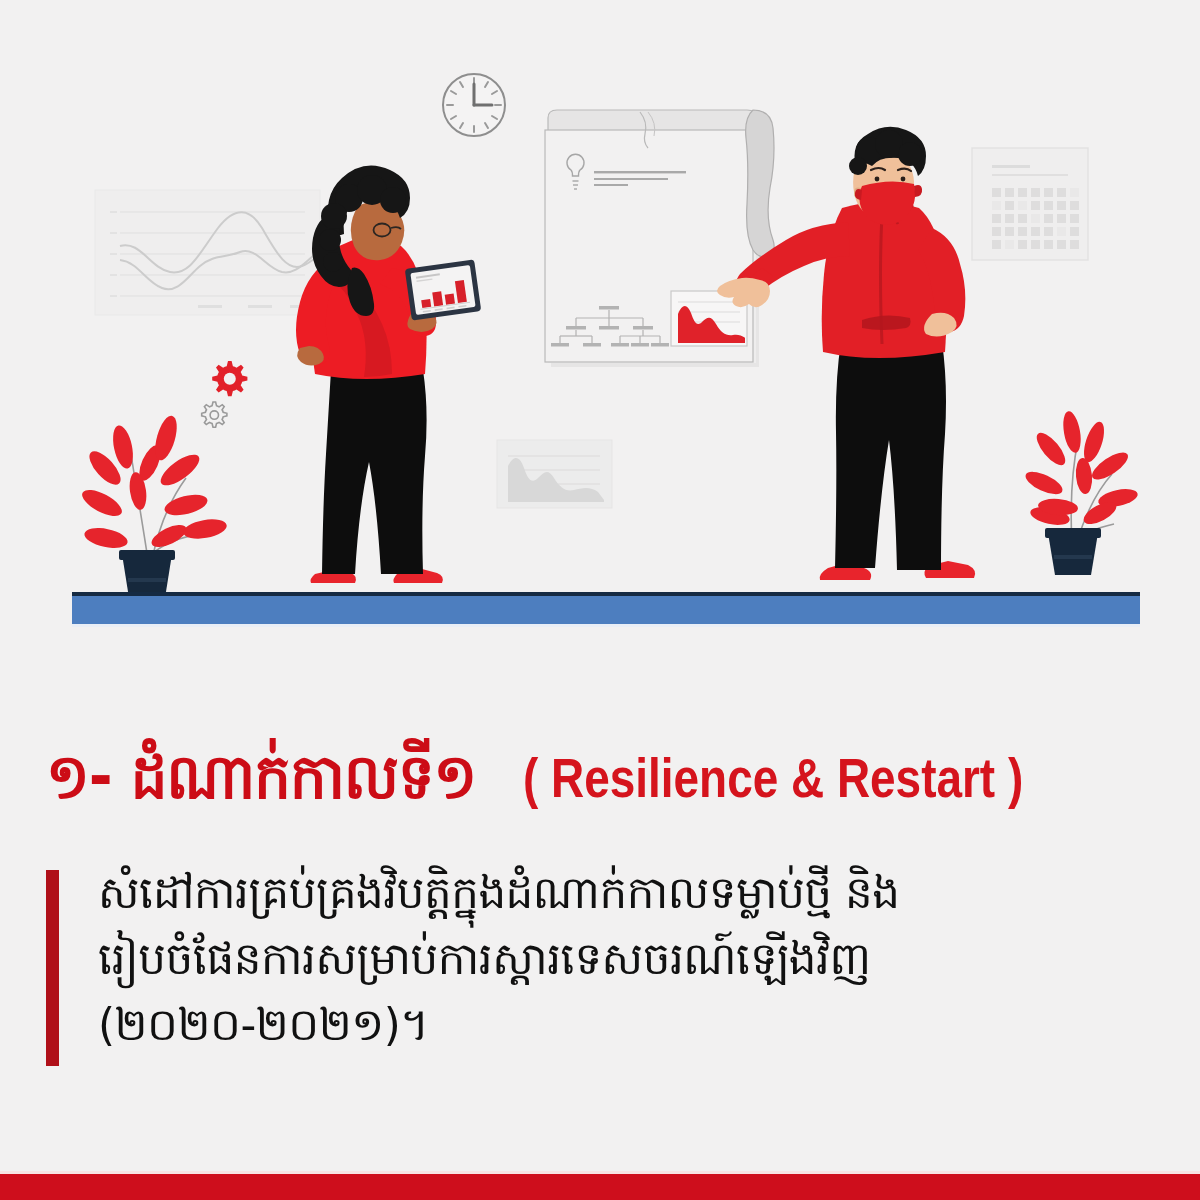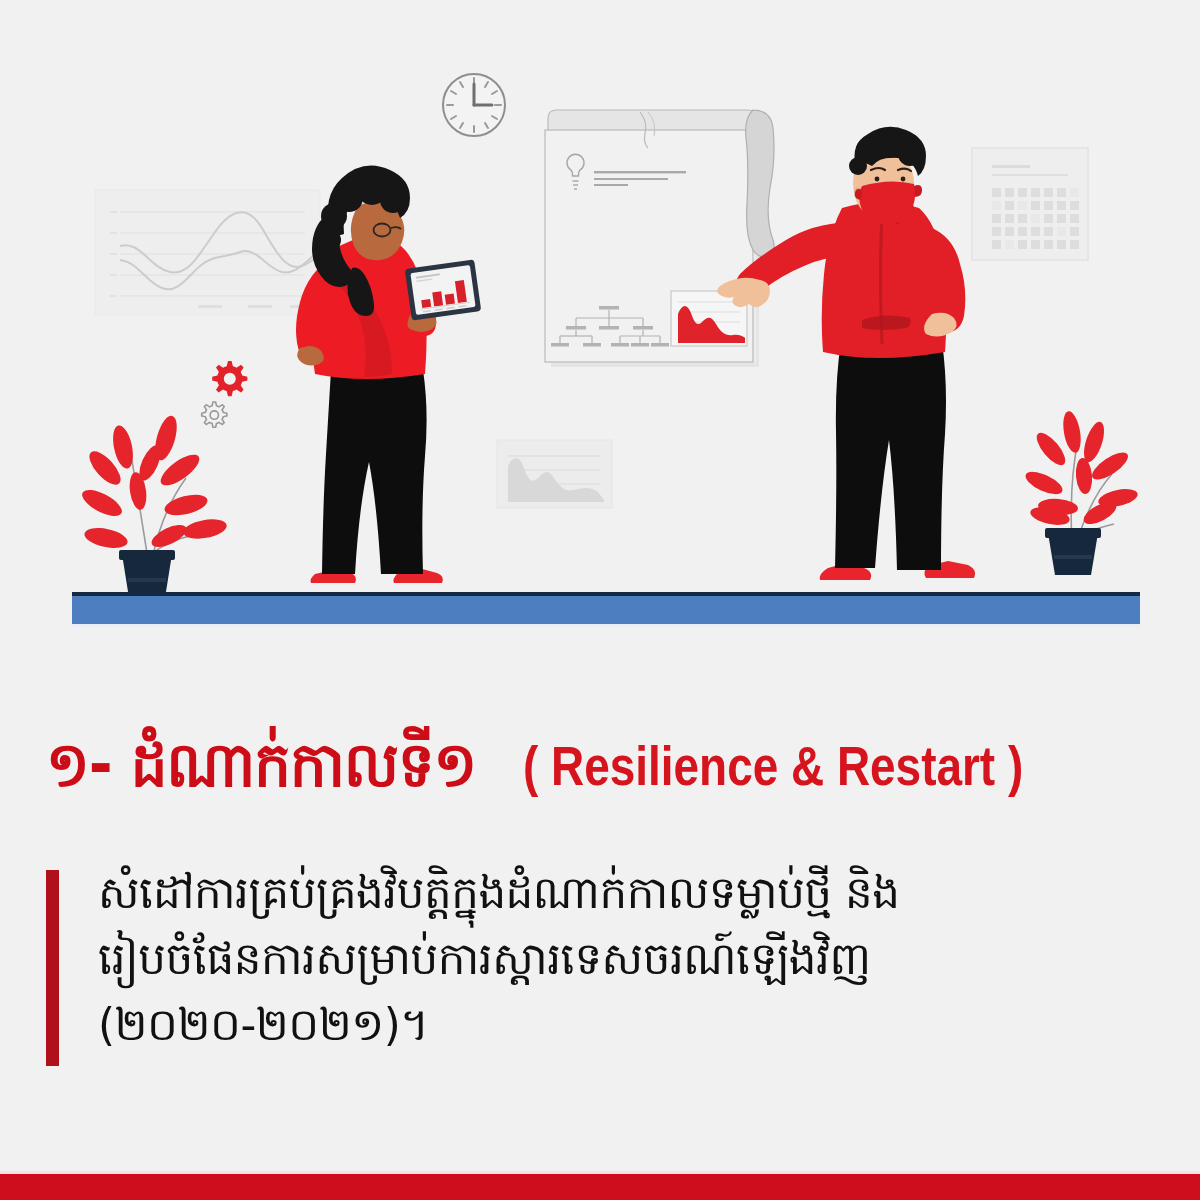--- a/index.html
+++ b/index.html
@@ -39,21 +39,21 @@
     position: absolute;
     left: 0;
     top: 700px;
     width: 1200px;
     height: 420px;
   }
 
   .heading-row {
     position: absolute;
     left: 46px;
-    top: 16px;
+    top: 28px;
     width: 1120px;
     height: 80px;
     display: flex;
     align-items: flex-end;
     white-space: nowrap;
   }
 
   .heading-kh {
     font-family: "DejaVu Sans", "Liberation Sans", sans-serif;
     font-size: 62px;

